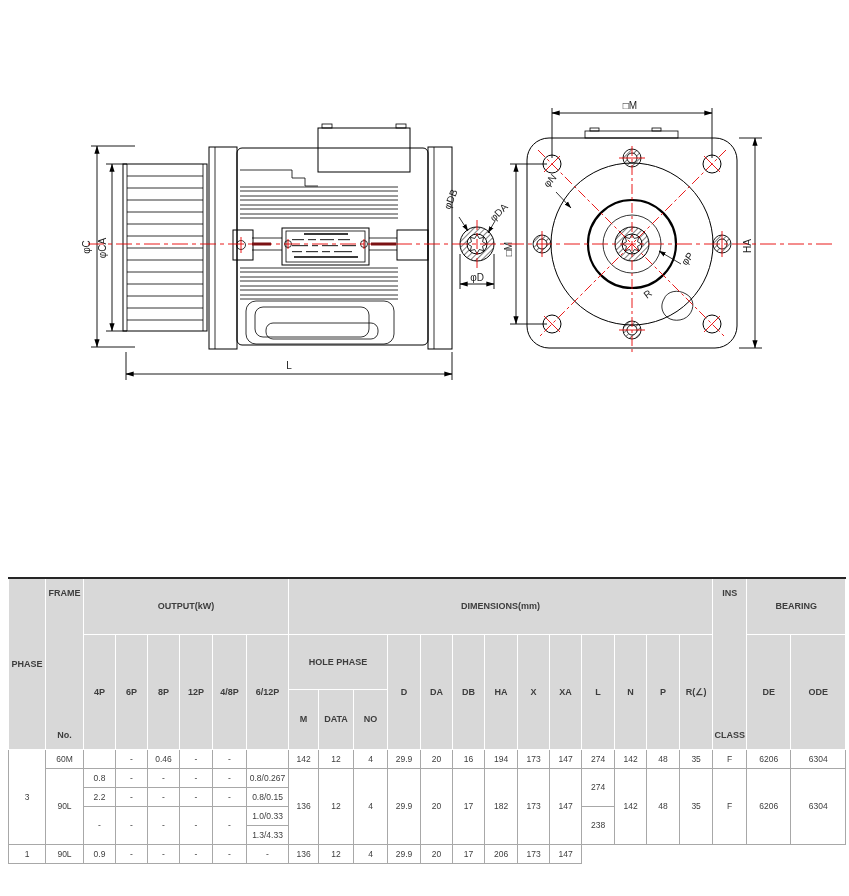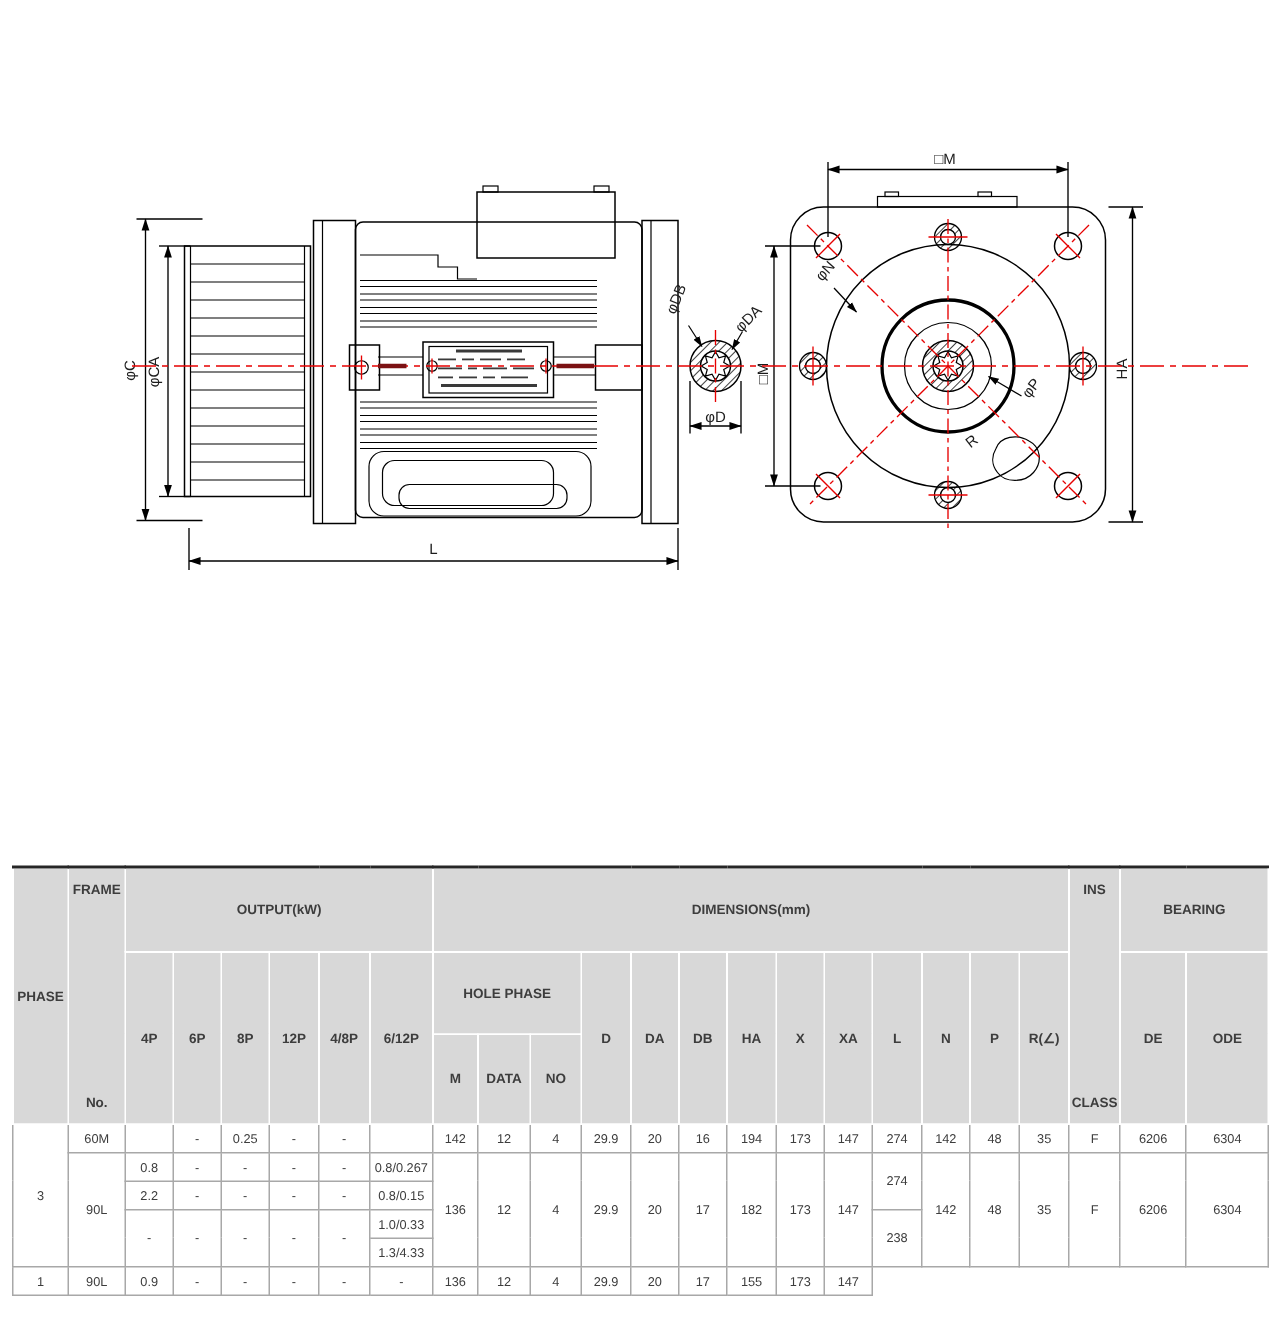--- a/index.html
+++ b/index.html
@@ -317,21 +317,21 @@
         <td>DATA</td>
         <td>NO</td>
       </tr>
     </thead>
     <tbody>
       <tr>
         <td rowspan="5">3</td>
         <td>60M</td>
         <td></td>
         <td>-</td>
-        <td>0.25</td>
+        <td>0.46</td>
         <td>-</td>
         <td>-</td>
         <td></td>
         <td>142</td>
         <td>12</td>
         <td>4</td>
         <td>29.9</td>
         <td>20</td>
         <td>16</td>
         <td>194</td>
@@ -398,20 +398,20 @@
         <td>-</td>
         <td>-</td>
         <td>-</td>
         <td>-</td>
         <td>136</td>
         <td>12</td>
         <td>4</td>
         <td>29.9</td>
         <td>20</td>
         <td>17</td>
-        <td>155</td>
+        <td>206</td>
         <td>173</td>
         <td>147</td>
         <td colspan="7" class="noborder"></td>
       </tr>
     </tbody>
   </table>
 </div>
 
 </body></html>

